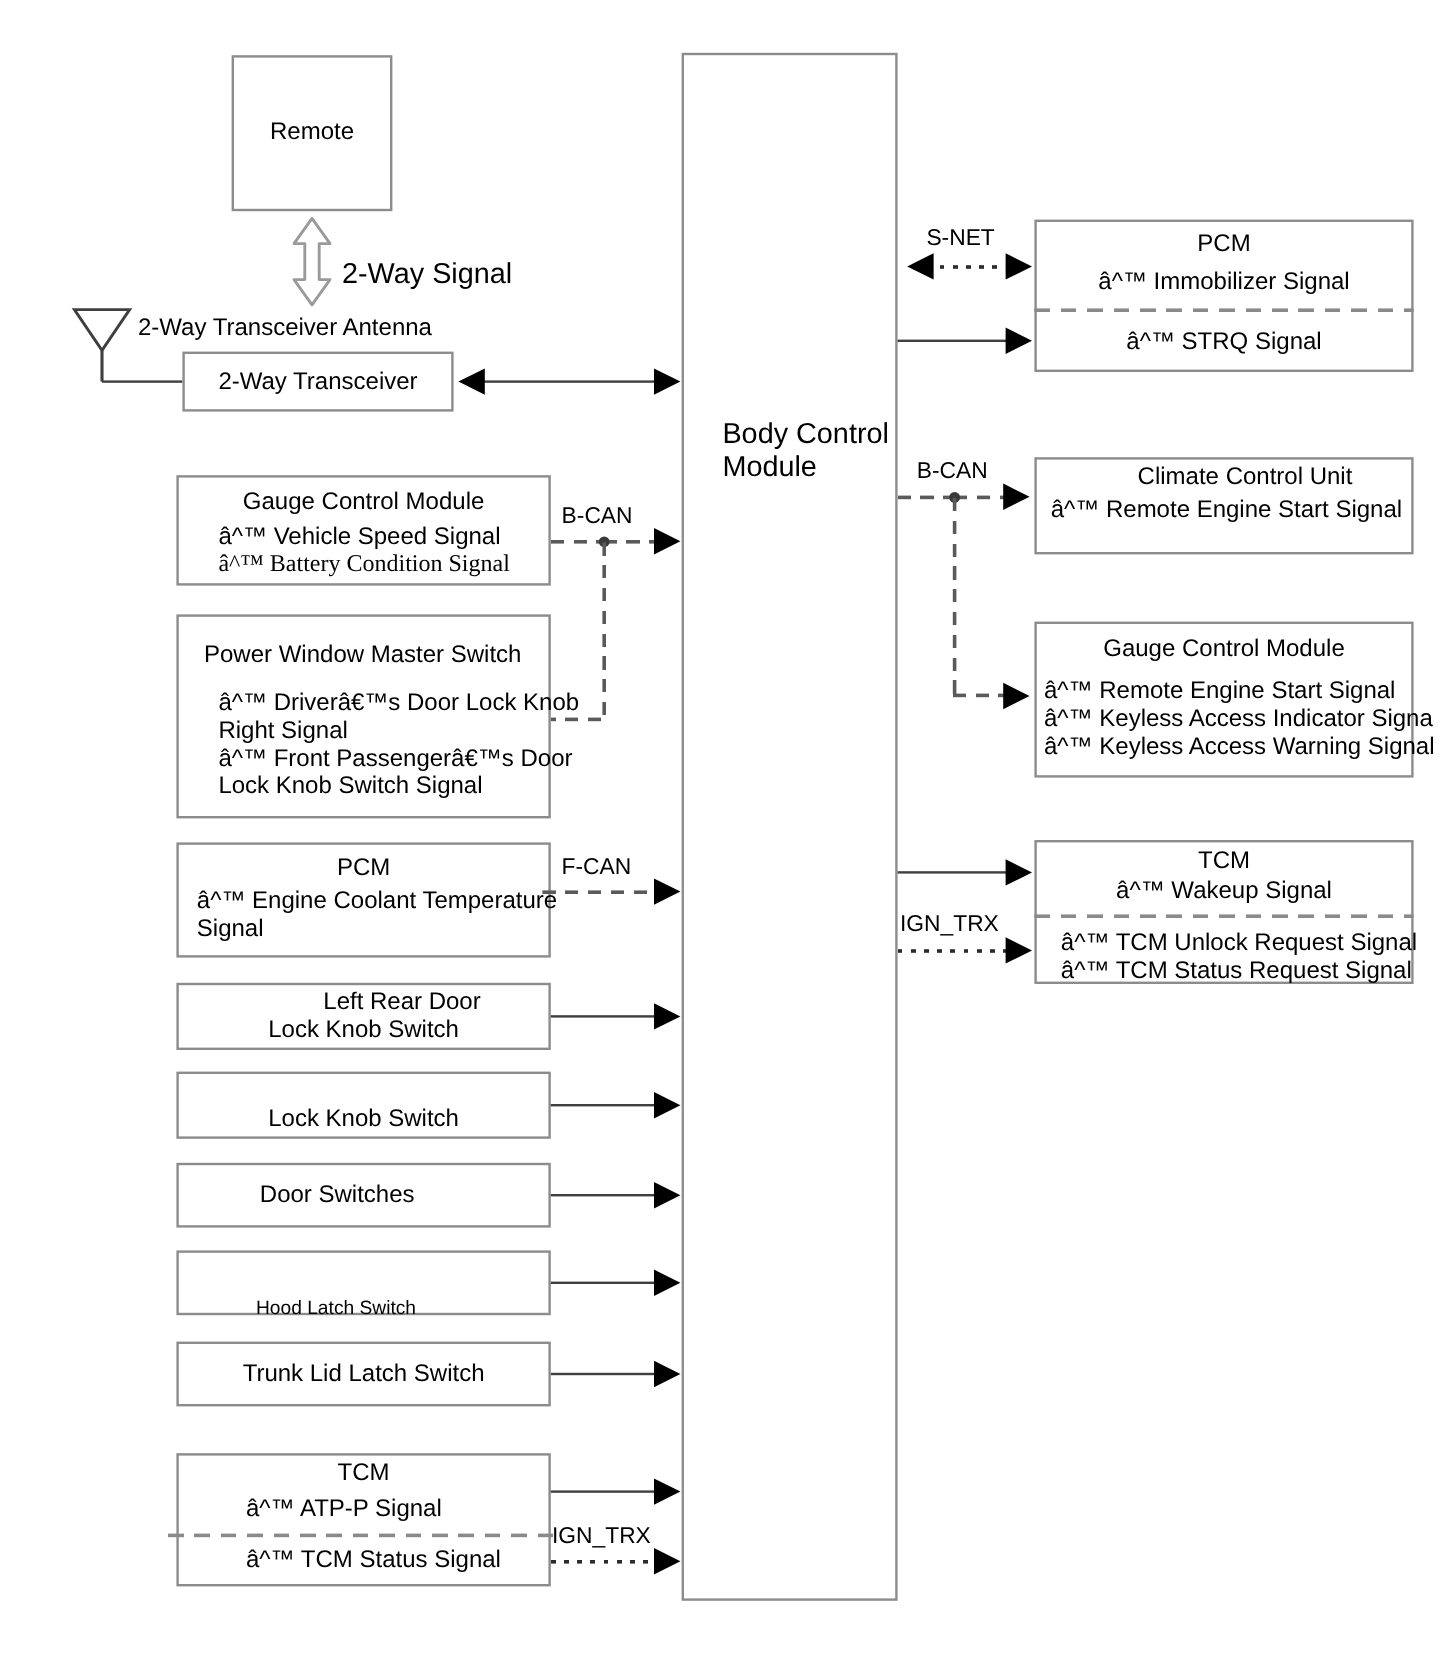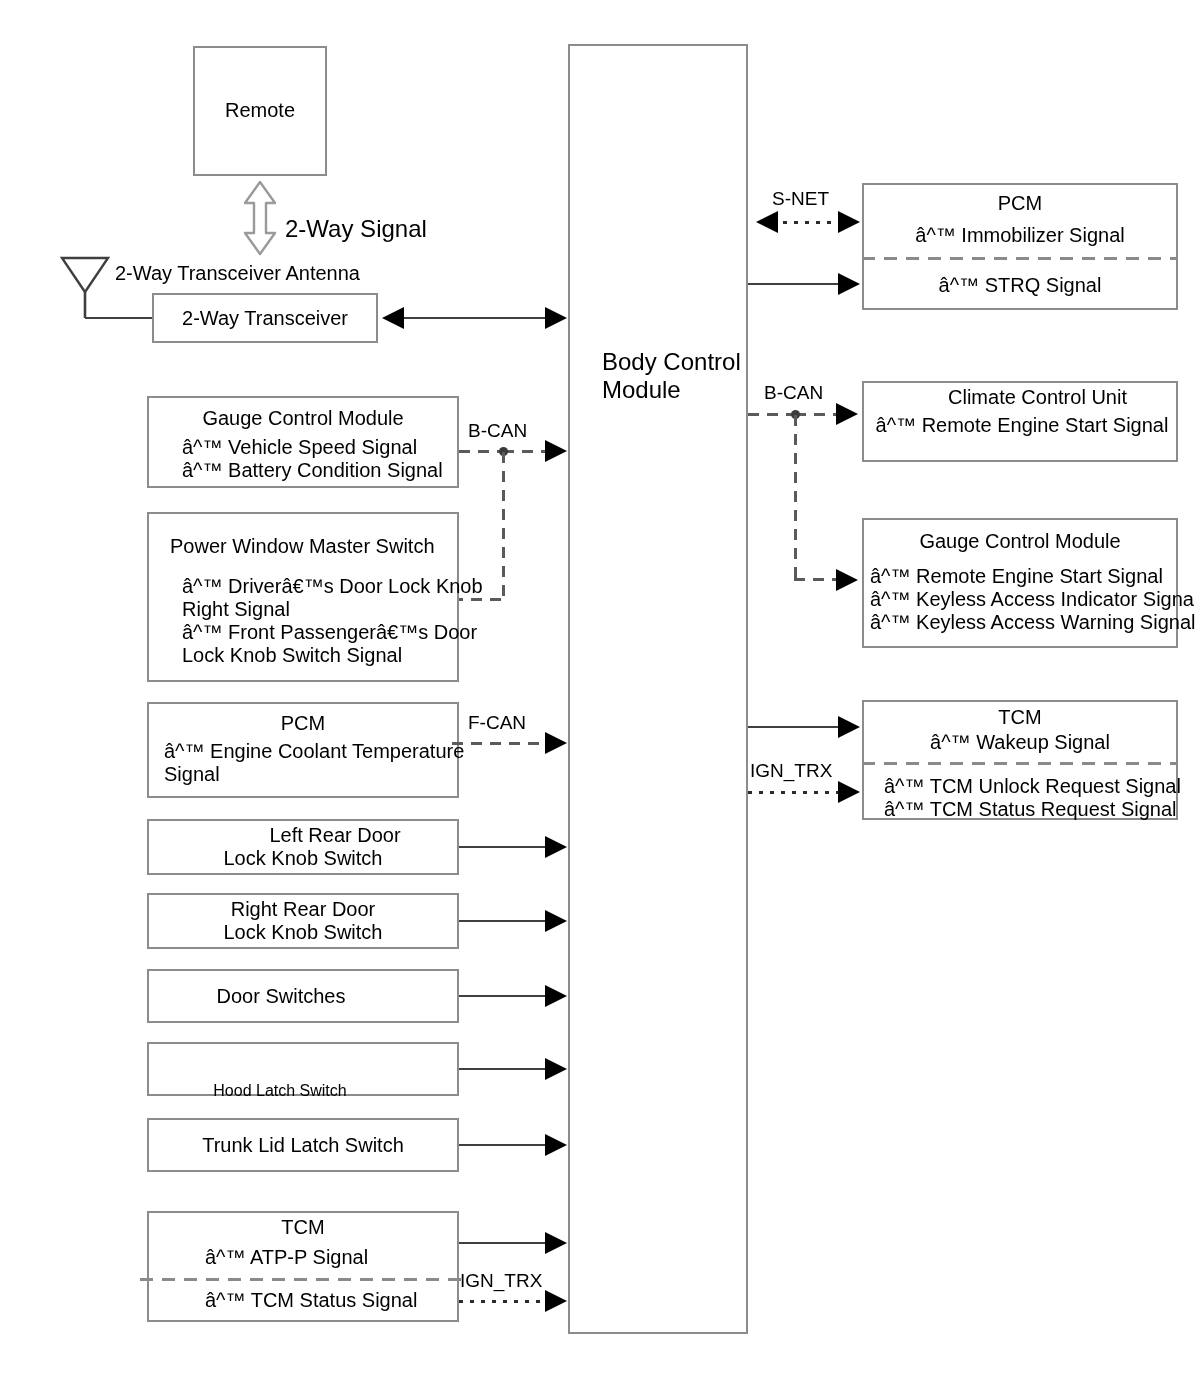--- a/index.html
+++ b/index.html
@@ -74,21 +74,21 @@
   <div class="box" style="left:152px;top:293px;width:226px;height:50px;"></div>
   <div class="txt ctr" style="left:152px;top:307px;width:226px;font-size:20px;">2-Way Transceiver</div>
 
   <div class="ln hln" style="left:385px;top:317px;width:180px;"></div>
   <div class="arrow-l" style="left:382px;top:307px;"></div>
   <div class="arrow-r" style="left:545px;top:307px;"></div>
 
   <div class="box" style="left:147px;top:396px;width:312px;height:92px;"></div>
   <div class="txt ctr" style="left:147px;top:407px;width:312px;font-size:20px;">Gauge Control Module</div>
   <div class="txt" style="left:182px;top:436px;font-size:20px;">â^™ Vehicle Speed Signal</div>
-  <div class="txt" style="left:182px;top:459px;font-size:20px;">â^™ Battery Condition Signal</div>
+  <div class="txt" style="left:182px;top:459px;font-size:20px;font-family:Liberation Serif, serif;">â^™ Battery Condition Signal</div>
 
   <div class="dash-h" style="left:459px;top:450px;width:48px;"></div>
   <div class="dash-h" style="left:503px;top:450px;width:42px;"></div>
   <div class="jdot" style="left:499px;top:447px;"></div>
   <div class="dash-v" style="left:502px;top:452px;height:148px;"></div>
   <div class="dash-h" style="left:452px;top:598px;width:53px;"></div>
   <div class="arrow-r" style="left:545px;top:440px;"></div>
   <div class="lbl" style="left:468px;top:420px;">B-CAN</div>
 
   <div class="box" style="left:147px;top:512px;width:312px;height:170px;"></div>
@@ -106,21 +106,20 @@
   <div class="arrow-r" style="left:545px;top:732px;"></div>
   <div class="lbl" style="left:468px;top:712px;">F-CAN</div>
 
   <div class="box" style="left:147px;top:819px;width:312px;height:56px;"></div>
   <div class="txt ctr" style="left:147px;top:824px;width:376px;font-size:20px;">Left Rear Door</div>
   <div class="txt ctr" style="left:147px;top:847px;width:312px;font-size:20px;">Lock Knob Switch</div>
   <div class="ln hln" style="left:459px;top:846px;width:95px;"></div>
   <div class="arrow-r" style="left:545px;top:836px;"></div>
 
   <div class="box" style="left:147px;top:893px;width:312px;height:56px;"></div>
-  <div class="txt ctr" style="left:147px;top:898px;width:312px;font-size:20px;">Right Rear Door</div>
   <div class="txt ctr" style="left:147px;top:921px;width:312px;font-size:20px;">Lock Knob Switch</div>
   <div class="ln hln" style="left:459px;top:920px;width:95px;"></div>
   <div class="arrow-r" style="left:545px;top:910px;"></div>
 
   <div class="box" style="left:147px;top:969px;width:312px;height:54px;"></div>
   <div class="txt ctr" style="left:147px;top:985px;width:268px;font-size:20px;">Door Switches</div>
   <div class="ln hln" style="left:459px;top:995px;width:95px;"></div>
   <div class="arrow-r" style="left:545px;top:985px;"></div>
 
   <div class="box" style="left:147px;top:1042px;width:312px;height:54px;"></div>

